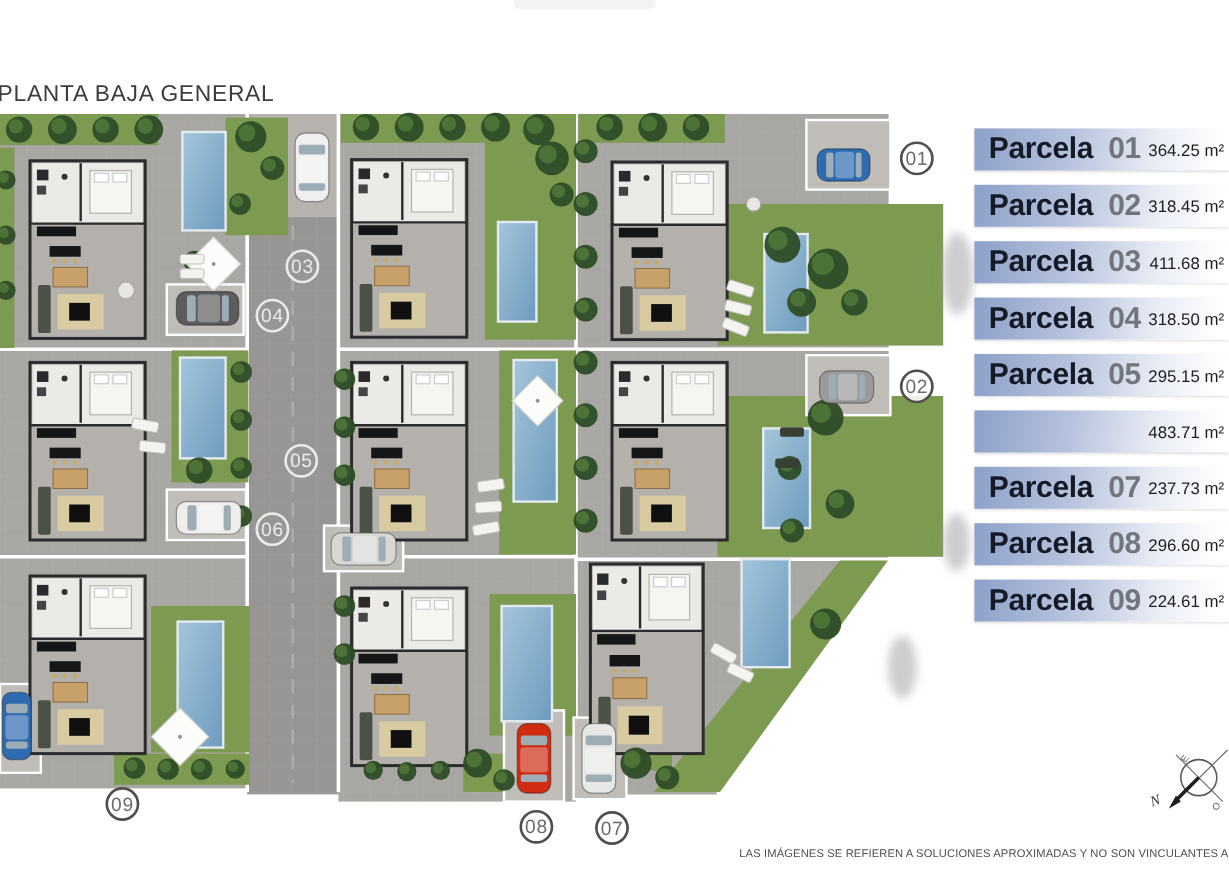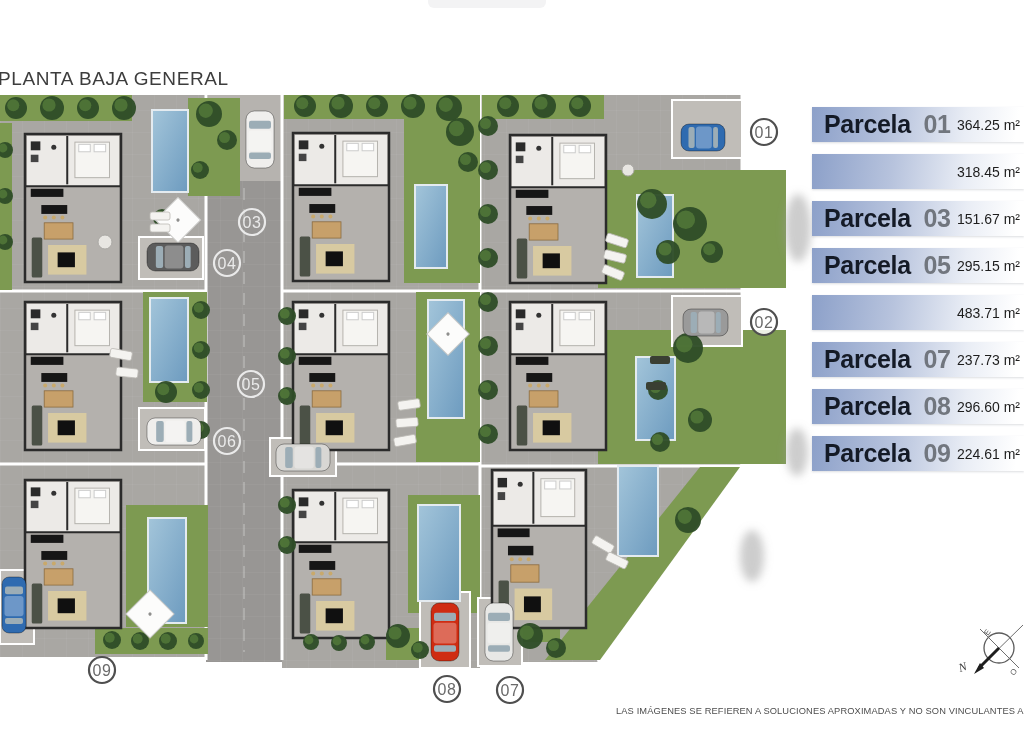--- a/index.html
+++ b/index.html
@@ -661,25 +661,30 @@
   </svg>
 
   <div class="top-artifact"></div>
   <div class="title">PLANTA BAJA GENERAL</div>
   <div id="legend">
       <div class="lg-row">
         <span class="lg-name">Parcela <span class="lg-num">01</span></span>
         <span class="lg-area">364.25 m²</span>
       </div>
       <div class="lg-row">
+        <span class="lg-name">Parcela <span class="lg-num">02</span></span>
         <span class="lg-area">318.45 m²</span>
       </div>
       <div class="lg-row">
         <span class="lg-name">Parcela <span class="lg-num">03</span></span>
-        <span class="lg-area">151.67 m²</span>
+        <span class="lg-area">411.68 m²</span>
+      </div>
+      <div class="lg-row">
+        <span class="lg-name">Parcela <span class="lg-num">04</span></span>
+        <span class="lg-area">318.50 m²</span>
       </div>
       <div class="lg-row">
         <span class="lg-name">Parcela <span class="lg-num">05</span></span>
         <span class="lg-area">295.15 m²</span>
       </div>
       <div class="lg-row">
         <span class="lg-area">483.71 m²</span>
       </div>
       <div class="lg-row">
         <span class="lg-name">Parcela <span class="lg-num">07</span></span>

